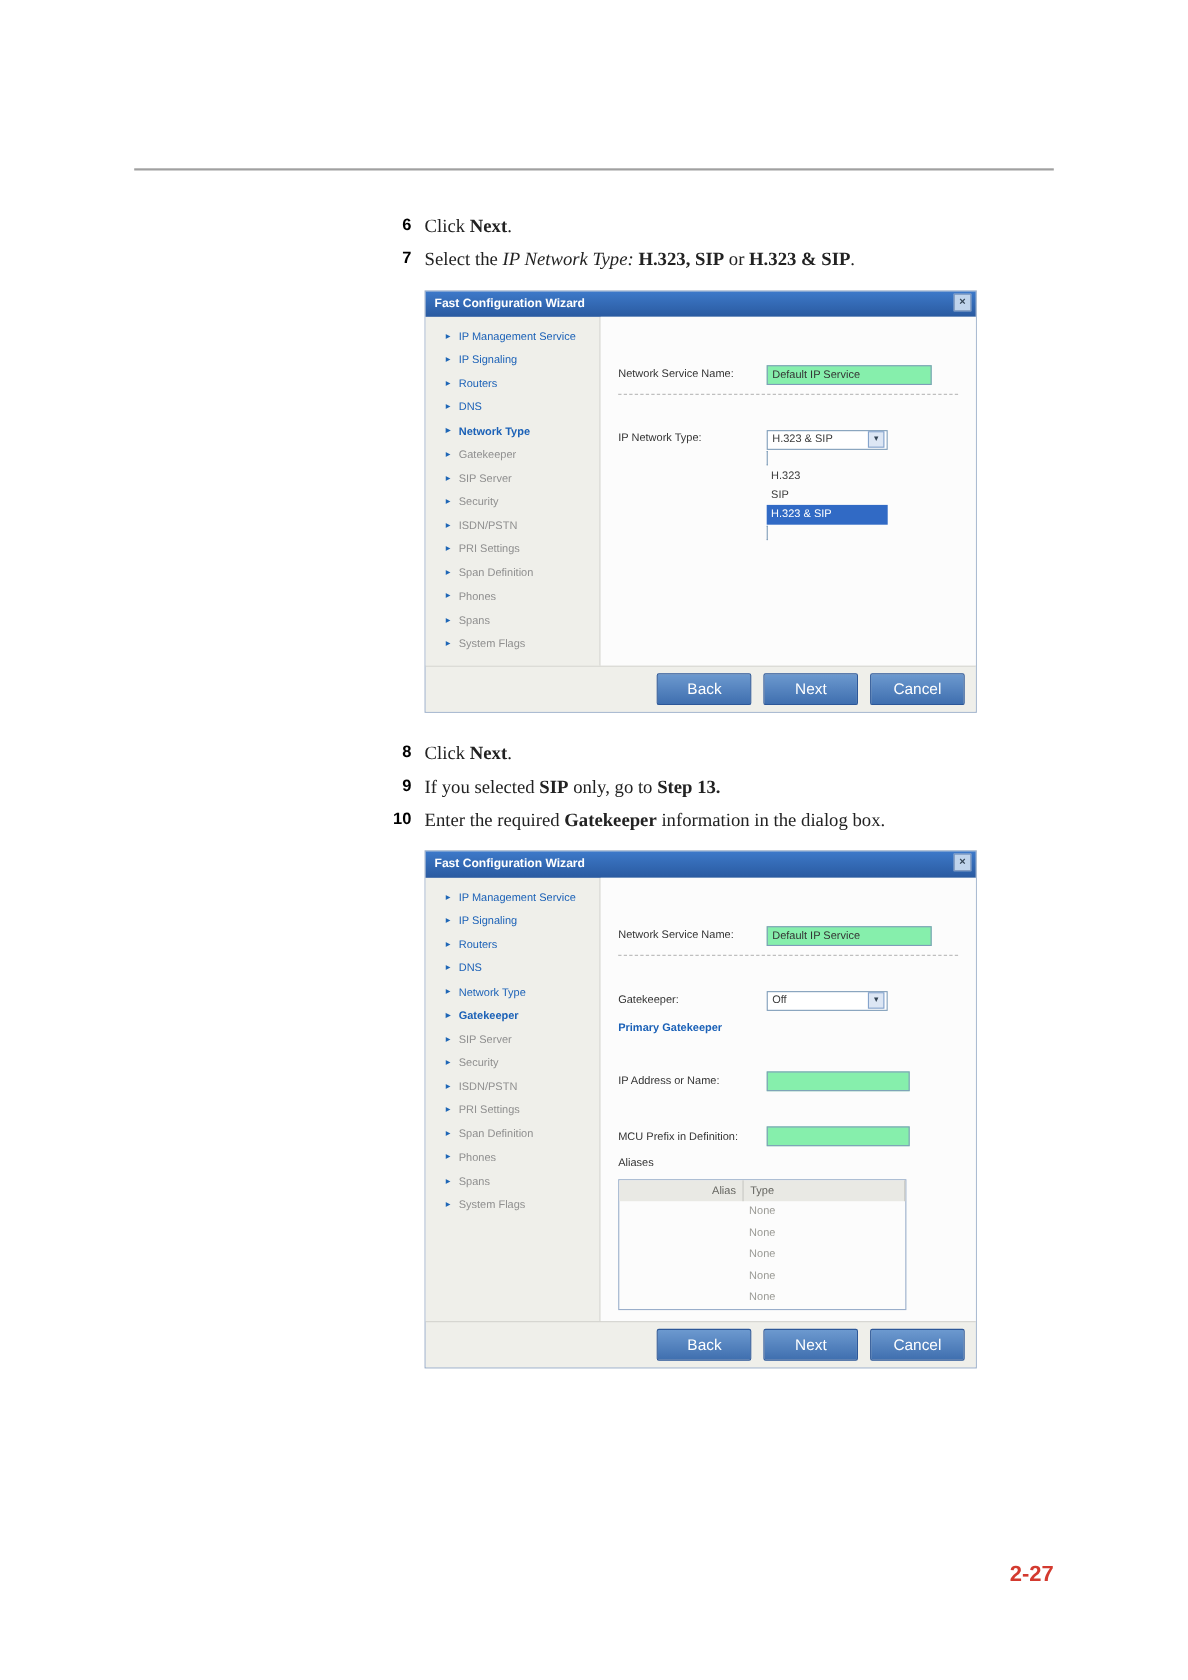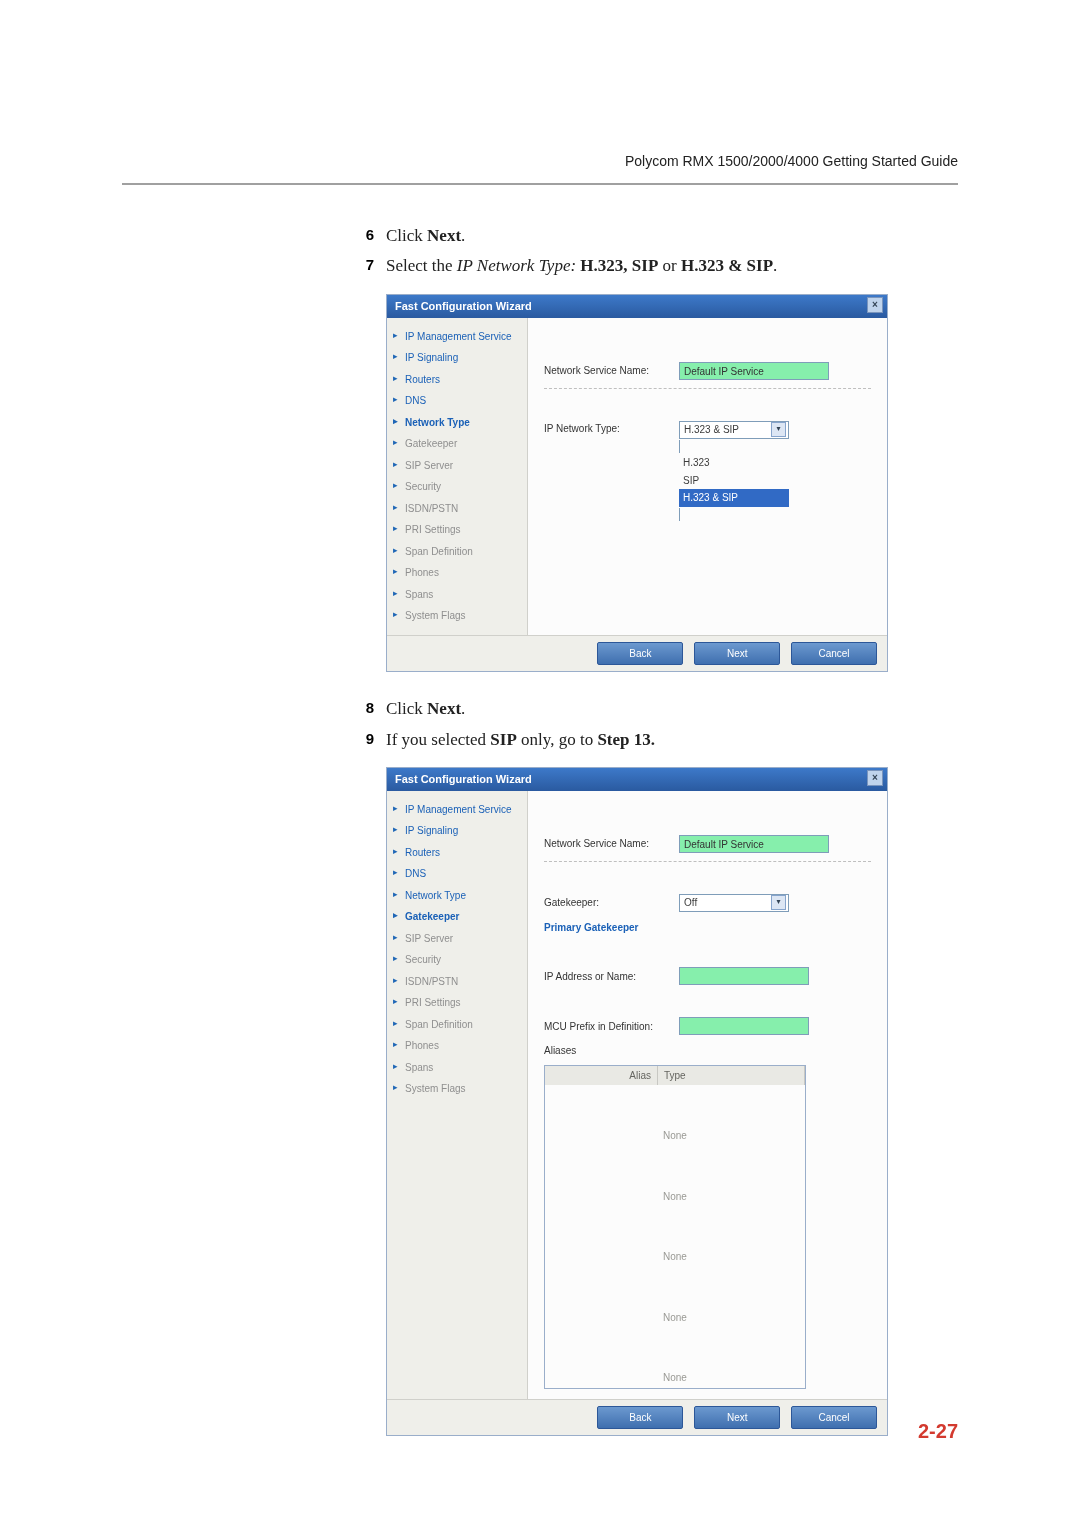--- a/index.html
+++ b/index.html
@@ -14,55 +14,54 @@
 ol.steps { list-style: none; padding: 0; margin: 0; }
 ol.steps > li { font-size: 17px; line-height: 1.55; margin-bottom: 4px; position: relative; padding-left: 34px; }
 ol.steps > li .num { position: absolute; left: 0; top: 0; font-family: Arial, Helvetica, sans-serif; font-weight: bold; font-size: 15px; color: #000; width: 22px; text-align: right; }
 .b { font-weight: bold; }
 .it { font-style: italic; }
 
 .shot { width: 500px; margin: 14px 0 24px 34px; border: 1px solid #9aaeca; background: #f0f0f0; font-family: Tahoma, Arial, sans-serif; font-size: 10px; color: #3c3c3c; }
 .shot-title { background: linear-gradient(#3d79c9, #2a5aa0); color: #fff; font-weight: bold; padding: 3px 8px; font-size: 11px; position: relative; }
 .shot-title .x { position: absolute; right: 4px; top: 2px; width: 14px; height: 14px; background: #c0d4ec; color: #345; font-size: 10px; text-align: center; line-height: 14px; border: 1px solid #7a95bd; }
 .shot-body { display: flex; background: #f5f5f5; }
-.shot-nav { width: 141px; background: #efefea; border-right: 1px solid #d0d0cb; padding: 8px 4px 8px 6px; box-sizing: border-box; }
+.shot-nav { width: 159px; background: #efefea; border-right: 1px solid #d0d0cb; padding: 8px 4px 8px 18px; box-sizing: border-box; }
 .shot-nav .ni { padding: 3px 2px 3px 12px; position: relative; color: #8f8f8f; white-space: nowrap; overflow: hidden; text-overflow: ellipsis; }
 .shot-nav .ni::before { content: "▸"; position: absolute; left: 0; top: 3px; font-size: 9px; color: #1e66b6; }
 .shot-nav .ni.active { color: #1b61b7; font-weight: bold; }
 .shot-nav .ni.done { color: #1b61b7; font-weight: normal; }
 .shot-main { flex: 1; padding: 12px 16px 10px 16px; background: #fcfcfc; position: relative; min-height: 280px; box-sizing: border-box; }
 .shot-row { display: flex; align-items: center; margin-bottom: 8px; margin-top: 32px; }
 .shot-lbl { width: 135px; color: #333; }
 .shot-inp { border: 1px solid #7f9db9; background: #86efac; height: 18px; padding: 1px 4px; font-size: 10px; color: #333; box-sizing: border-box; }
 .shot-sep { border-top: 1px dashed #bfbfbf; margin: 6px 0 10px 0; }
 .shot-sel { border: 1px solid #7f9db9; background: #fff; height: 18px; width: 110px; font-size: 10px; display: flex; align-items: center; justify-content: space-between; padding: 0 2px 0 4px; box-sizing: border-box; }
 .shot-sel .dd { width: 13px; height: 13px; background: #dce6f4; border: 1px solid #86a4cc; color: #345; font-size: 8px; text-align: center; line-height: 11px; }
 .shot-listbox { border: 1px solid #7f9db9; background: #fff; width: 110px; font-size: 10px; margin-top: -1px; }
 .shot-listbox .opt { padding: 1px 4px; }
 .shot-listbox .opt.sel { background: #316ac5; color: #fff; }
 .gk-subhead { color: #1b61b7; font-weight: bold; margin: 6px 0 6px 0; font-size: 10px; }
 .alias-table { width: 260px; border: 1px solid #9aaeca; font-size: 10px; }
 .alias-table .th { display: flex; background: #e9e9e4; }
 .alias-table .th div { padding: 2px 6px; border-right: 1px solid #c8c8c3; color: #656560; }
 .alias-table .tr { display: flex; }
-.alias-table .tr div { padding: 2px 6px; color: #9a9a95; margin-top: 41px; }
+.alias-table .tr div { padding: 2px 6px; color: #9a9a95; }
 .alias-table .c1 { width: 100px; text-align: right; }
 .alias-table .c2 { flex: 1; }
 .shot-footer { background: #efefea; border-top: 1px solid #d0d0cb; padding: 6px 10px; text-align: right; }
-.shot-btn { display: inline-block; min-width: 64px; text-align: center; padding: 3px 10px; margin-left: 8px; font-size: 10px; color: #fff; background: linear-gradient(#6c99cf, #3f6faf); border: 1px solid #2c5798; border-radius: 2px; }
+.shot-btn { display: inline-block; min-width: 64px; text-align: center; padding: 3px 10px; margin-left: 8px; font-size: 14px; color: #fff; background: linear-gradient(#6c99cf, #3f6faf); border: 1px solid #2c5798; border-radius: 2px; }
 .shot-btn:first-child { margin-left: 0; }
 
 .page-number { font-family: Arial, Helvetica, sans-serif; font-weight: bold; font-size: 20px; color: #d33a2f; position: absolute; right: 122px; bottom: 84px; }
 </style>
 </head>
 <body>
 
 <div class="page">
 
-  <div class="header-line">Polycom RMX 1500/2000/4000 Getting Started Guide</div>
   <hr class="hr">
 
   <div class="body-col">
     <ol class="steps">
 
       <li>
         <span class="num">6</span>
         <span>Click </span><span class="b">Next</span><span>.</span>
       </li>
 
@@ -127,20 +126,24 @@
       <li>
         <span class="num">8</span>
         <span>Click </span><span class="b">Next</span><span>.</span>
       </li>
 
       <li>
         <span class="num">9</span>
         <span>If you selected </span><span class="b">SIP</span><span> only, go to </span><span class="b">Step 13.</span>
       </li>
 
+      <li>
+        <span class="num">10</span>
+        <span>Enter the required </span><span class="b">Gatekeeper</span><span> information in the dialog box.</span>
+      </li>
 
       <li style="list-style:none; padding-left:0; margin:0;">
         <div class="shot">
           <div class="shot-title">
             <span>Fast Configuration Wizard</span>
             <span class="x">×</span>
           </div>
           <div class="shot-body">
             <div class="shot-nav">
               <div class="ni done">IP Management Service</div>

